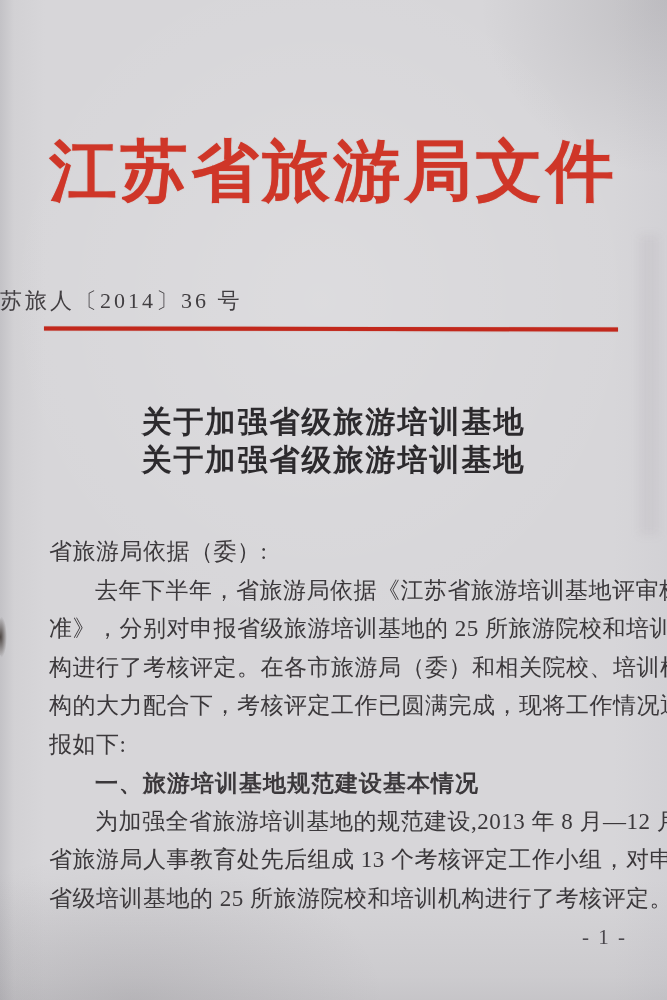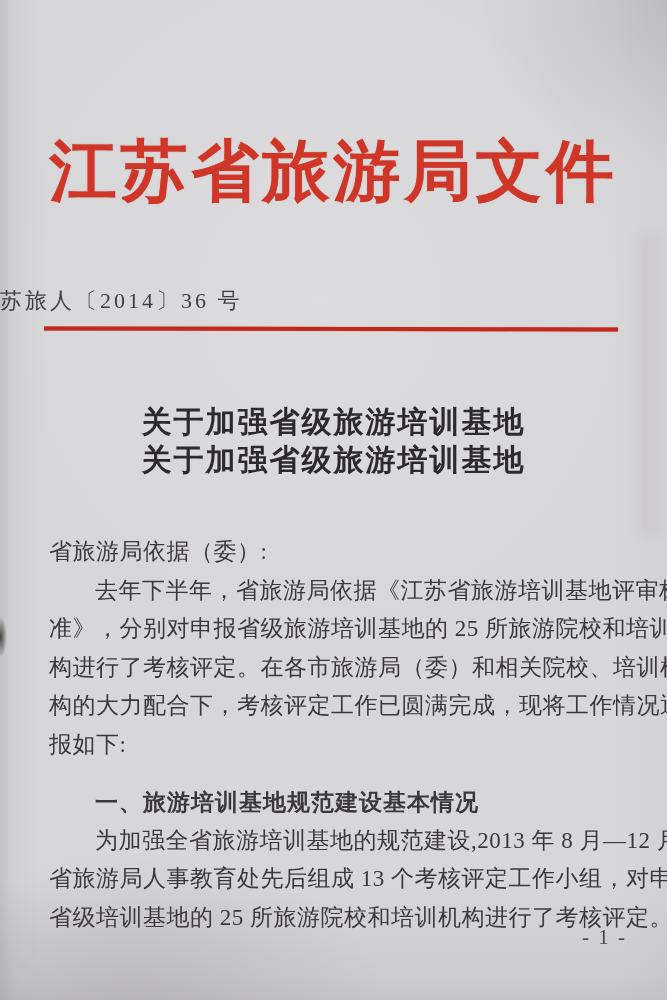--- a/index.html
+++ b/index.html
@@ -79,21 +79,21 @@
   }
   .body-text{
     position:absolute;top:533px;left:49px;right:38px;
     font-size:23px;
     line-height:38.5px;
     letter-spacing:0.5px;
     color:var(--ink);
   }
   .body-text .line{display:block;white-space:nowrap;}
   .body-text .indent{text-indent:2em;}
-  .body-text .bold{font-weight:bold;letter-spacing:1px;font-family:"Liberation Sans","DejaVu Sans",sans-serif;margin-top:19px;}
+  .body-text .bold{font-weight:bold;letter-spacing:1px;font-family:"Liberation Sans","DejaVu Sans",sans-serif;}
   .page-number{
     position:absolute;right:40px;top:925px;
     font-size:21px;
     letter-spacing:2px;
     color:#47444a;
   }
 </style>
 </head>
 <body>
 

